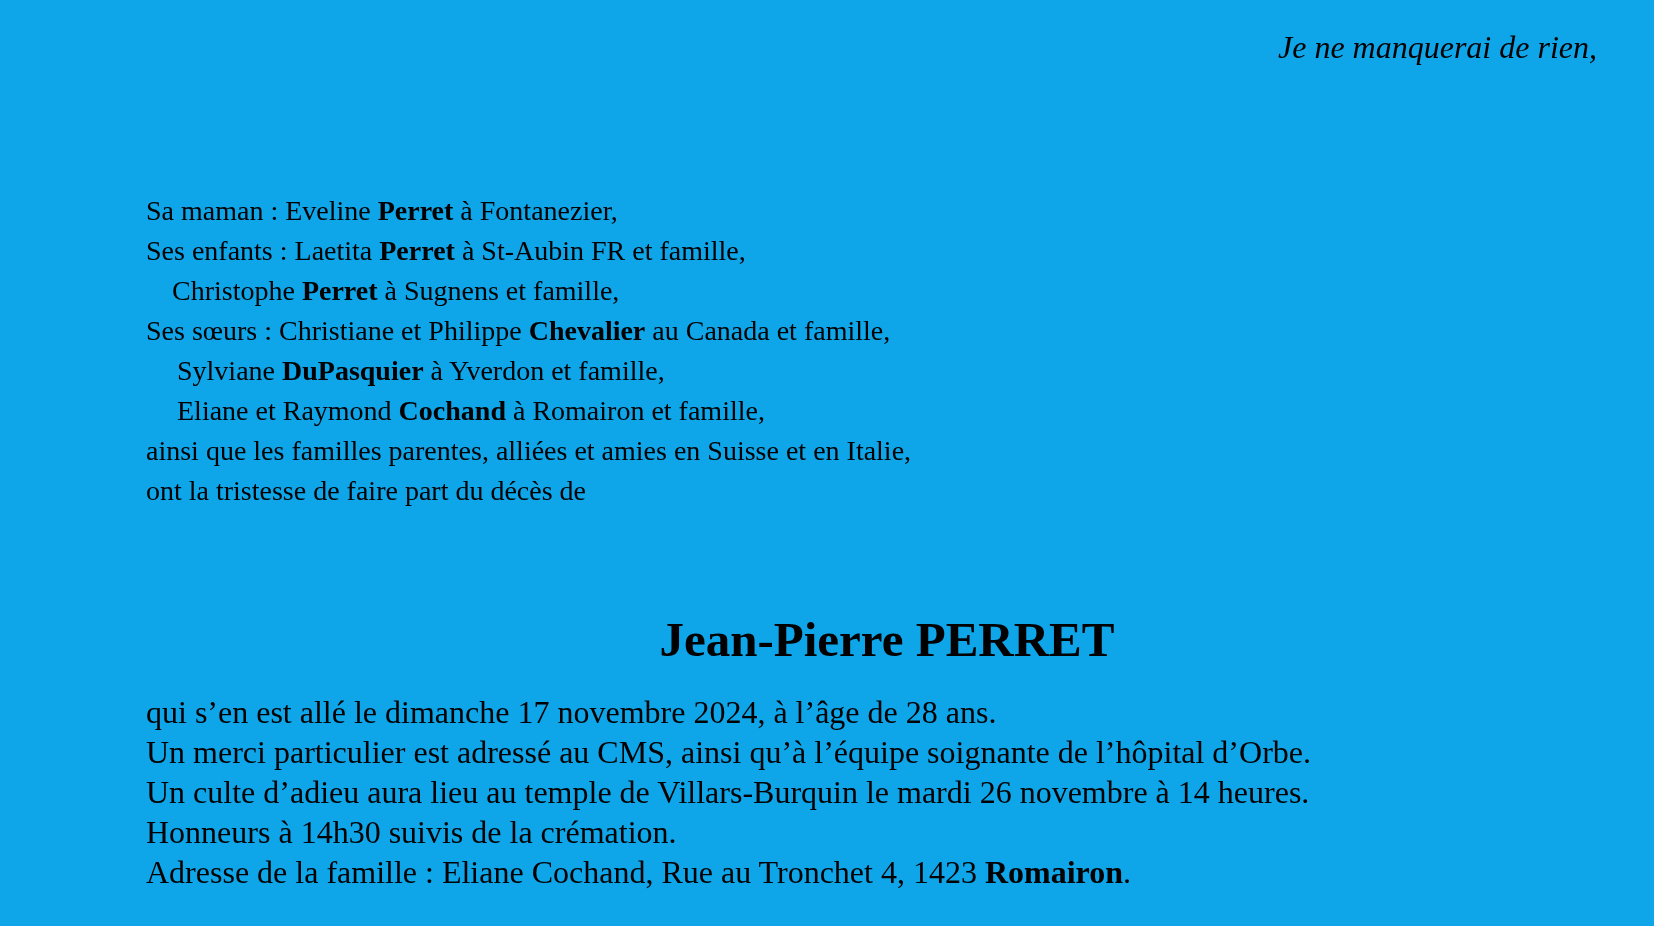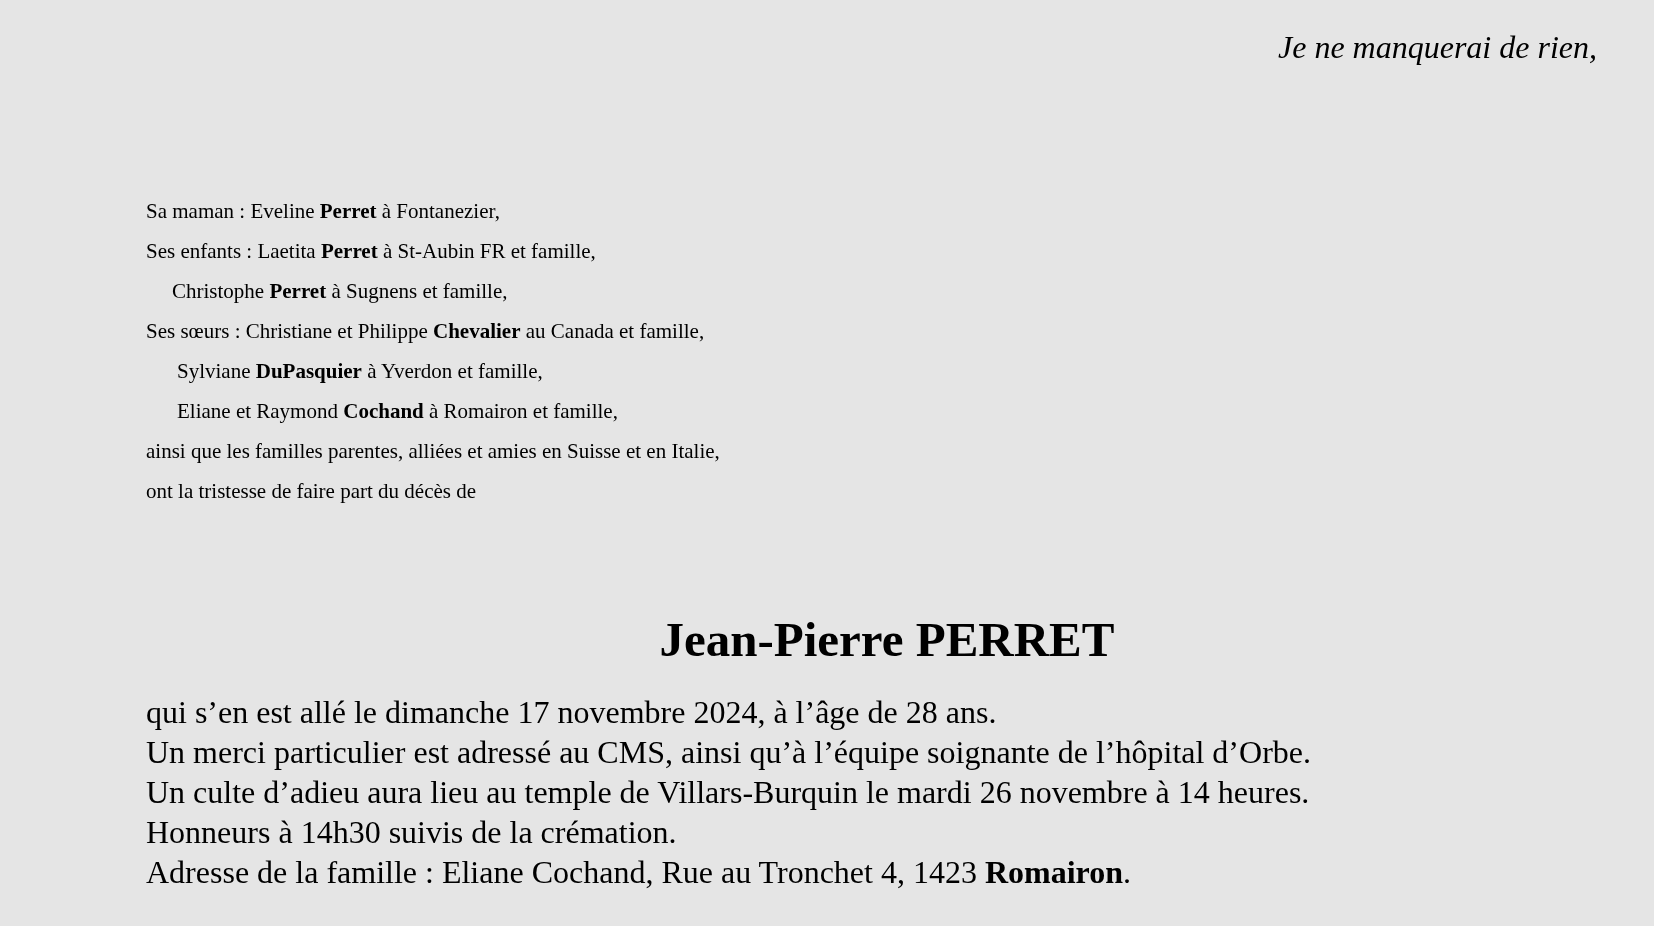--- a/index.html
+++ b/index.html
@@ -8,37 +8,37 @@
     height: 926px;
     background: #ffffff;
     color: #000000;
     font-family: "Liberation Serif", serif;
     position: relative;
     overflow: hidden;
   }
   .page {
     position: absolute;
     inset: 0;
-    background: #e5e5e5;
+    background: #0ea5e9;
   }
   .epigraph {
     position: absolute;
     top: 27px;
     right: 57px;
     text-align: right;
     font-style: italic;
     font-size: 32px;
     line-height: 40px;
     white-space: nowrap;
   }
   .family {
     position: absolute;
     left: 146px;
     top: 191px;
-    font-size: 21px;
+    font-size: 28px;
     line-height: 40px;
     white-space: nowrap;
   }
   .details {
     position: absolute;
     left: 146px;
     top: 692px;
     font-size: 32px;
     line-height: 40px;
     white-space: nowrap;

